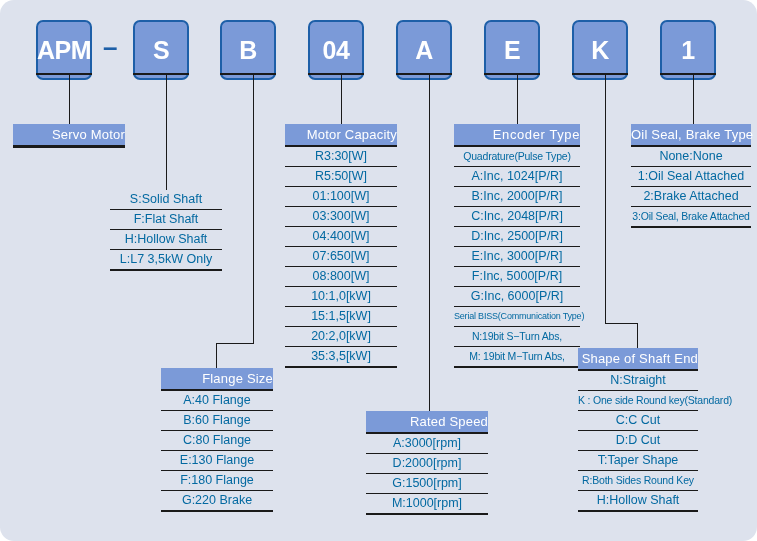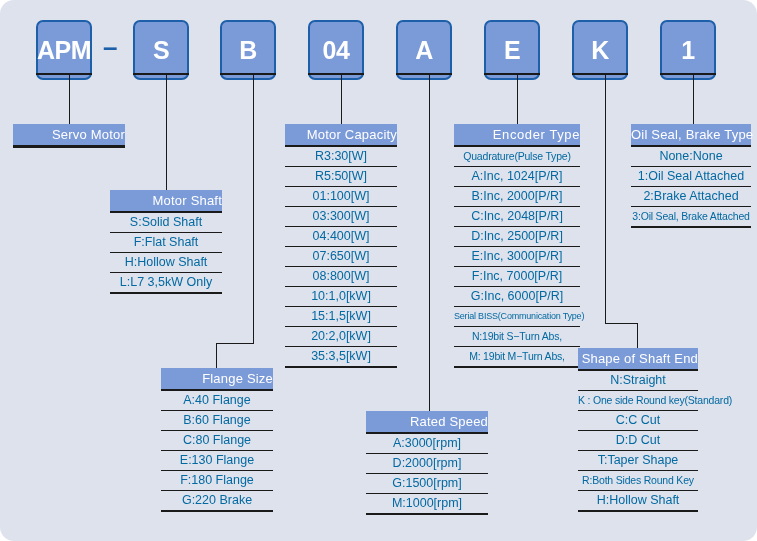--- a/index.html
+++ b/index.html
@@ -115,21 +115,20 @@
   <div class="ln h" style="left:605px;top:323px;width:33px;"></div>
   <div class="ln v" style="left:637px;top:323px;height:25px;"></div>
 
   <div class="ln v" style="left:693px;top:73px;height:52px;"></div>
 
   <div class="legend title-only" style="left:13px;top:124px;width:112px;">
     <div class="legend-title">Servo Motor</div>
   </div>
 
   <div class="legend" style="left:110px;top:190px;width:112px;">
-    <div class="legend-title">Motor Shaft</div>
     <div class="legend-row">S:Solid Shaft</div>
     <div class="legend-row">F:Flat Shaft</div>
     <div class="legend-row">H:Hollow Shaft</div>
     <div class="legend-row">L:L7 3,5kW Only</div>
   </div>
 
   <div class="legend" style="left:161px;top:368px;width:112px;">
     <div class="legend-title">Flange Size</div>
     <div class="legend-row">A:40 Flange</div>
     <div class="legend-row">B:60 Flange</div>
@@ -163,21 +162,21 @@
   </div>
 
   <div class="legend" style="left:454px;top:124px;width:126px;">
     <div class="legend-title wide-gap">Encoder  Type</div>
     <div class="legend-row small">Quadrature(Pulse Type)</div>
     <div class="legend-row">A:Inc, 1024[P/R]</div>
     <div class="legend-row">B:Inc, 2000[P/R]</div>
     <div class="legend-row">C:Inc, 2048[P/R]</div>
     <div class="legend-row">D:Inc, 2500[P/R]</div>
     <div class="legend-row">E:Inc, 3000[P/R]</div>
-    <div class="legend-row">F:Inc, 7000[P/R]</div>
+    <div class="legend-row">F:Inc, 5000[P/R]</div>
     <div class="legend-row">G:Inc, 6000[P/R]</div>
     <div class="legend-row tiny">Serial BISS(Communication Type)</div>
     <div class="legend-row small">N:19bit S−Turn Abs,</div>
     <div class="legend-row small">M: 19bit M−Turn Abs,</div>
   </div>
 
   <div class="legend" style="left:578px;top:348px;width:120px;">
     <div class="legend-title">Shape of Shaft End</div>
     <div class="legend-row">N:Straight</div>
     <div class="legend-row small">K : One side Round key(Standard)</div>

